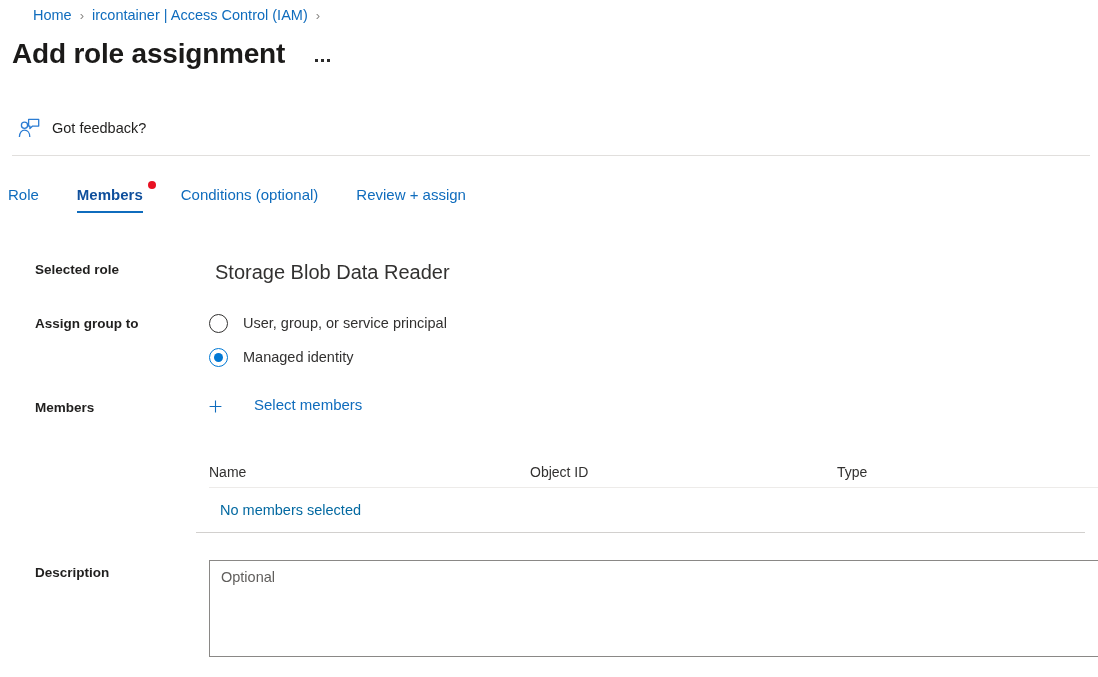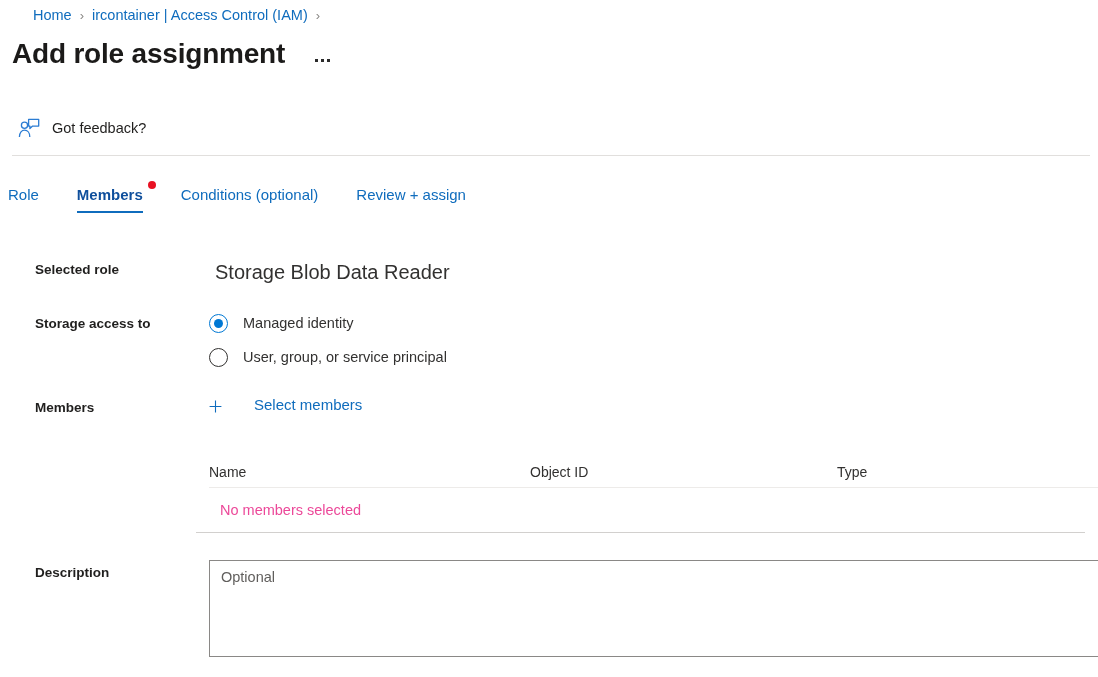--- a/index.html
+++ b/index.html
@@ -245,21 +245,21 @@
   .table-divider {
     height: 1px;
     background: #edebe9;
     width: 889px;
   }
   .table-row {
     display: flex;
     align-items: center;
     height: 44px;
     font-size: 14.5px;
-    color: #ec4899;
+    color: #0369a1;
     padding-left: 11px;
     box-sizing: border-box;
   }
   .row-divider {
     height: 1px;
     background: #d2d0ce;
     width: 889px;
     margin-left: -13px;
   }
 
@@ -325,29 +325,29 @@
     <span>Conditions (optional)</span>
   </div>
   <div class="tab">
     <span>Review + assign</span>
   </div>
 </div>
 
 <div class="form-label" style="top:262px;">Selected role</div>
 <div class="field-value" style="top:261px;">Storage Blob Data Reader</div>
 
-<div class="form-label" style="top:316px;">Storage access to</div>
+<div class="form-label" style="top:316px;">Assign group to</div>
 <div class="radio-group">
+  <div class="radio-item">
+    <span class="radio-circle"></span>
+    <span class="radio-text">User, group, or service principal</span>
+  </div>
   <div class="radio-item">
     <span class="radio-circle checked"></span>
     <span class="radio-text">Managed identity</span>
-  </div>
-  <div class="radio-item">
-    <span class="radio-circle"></span>
-    <span class="radio-text">User, group, or service principal</span>
   </div>
 </div>
 
 <div class="form-label" style="top:400px;">Members</div>
 <div class="select-members">
   <svg class="plus-icon" viewBox="0 0 13 13">
     <path d="M6.5 0.6 V12.4 M0.6 6.5 H12.4" stroke="#0f6cbd" stroke-width="1.1" fill="none"></path>
   </svg>
   <span class="select-members-label">Select members</span>
 </div>

